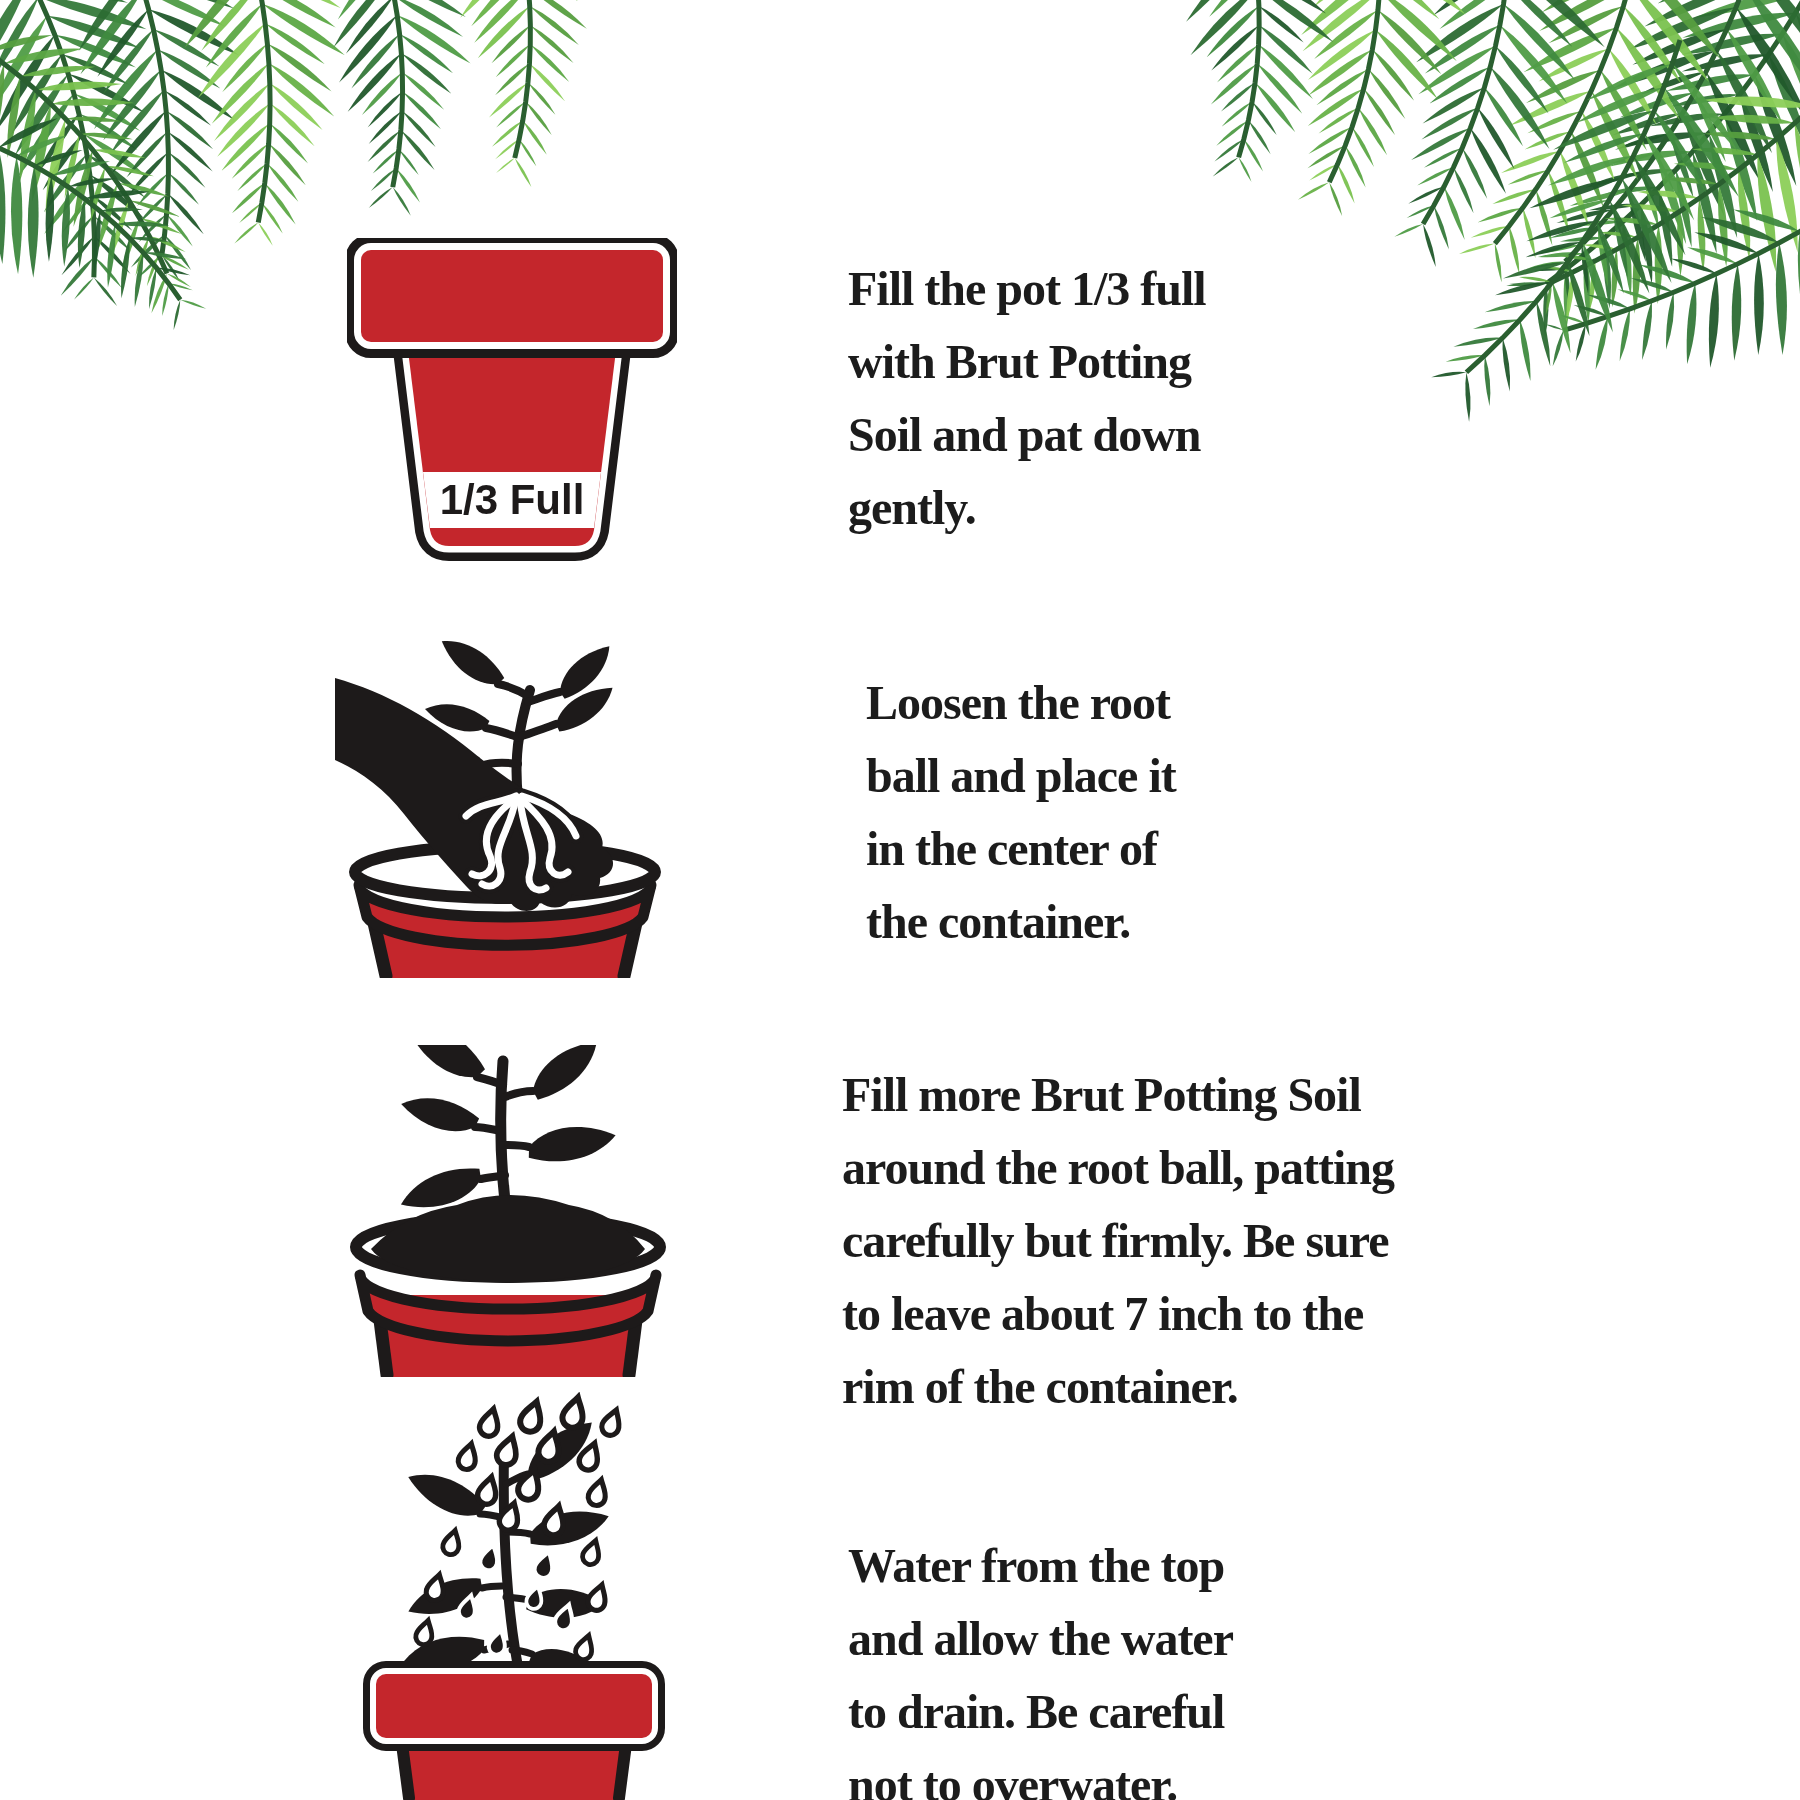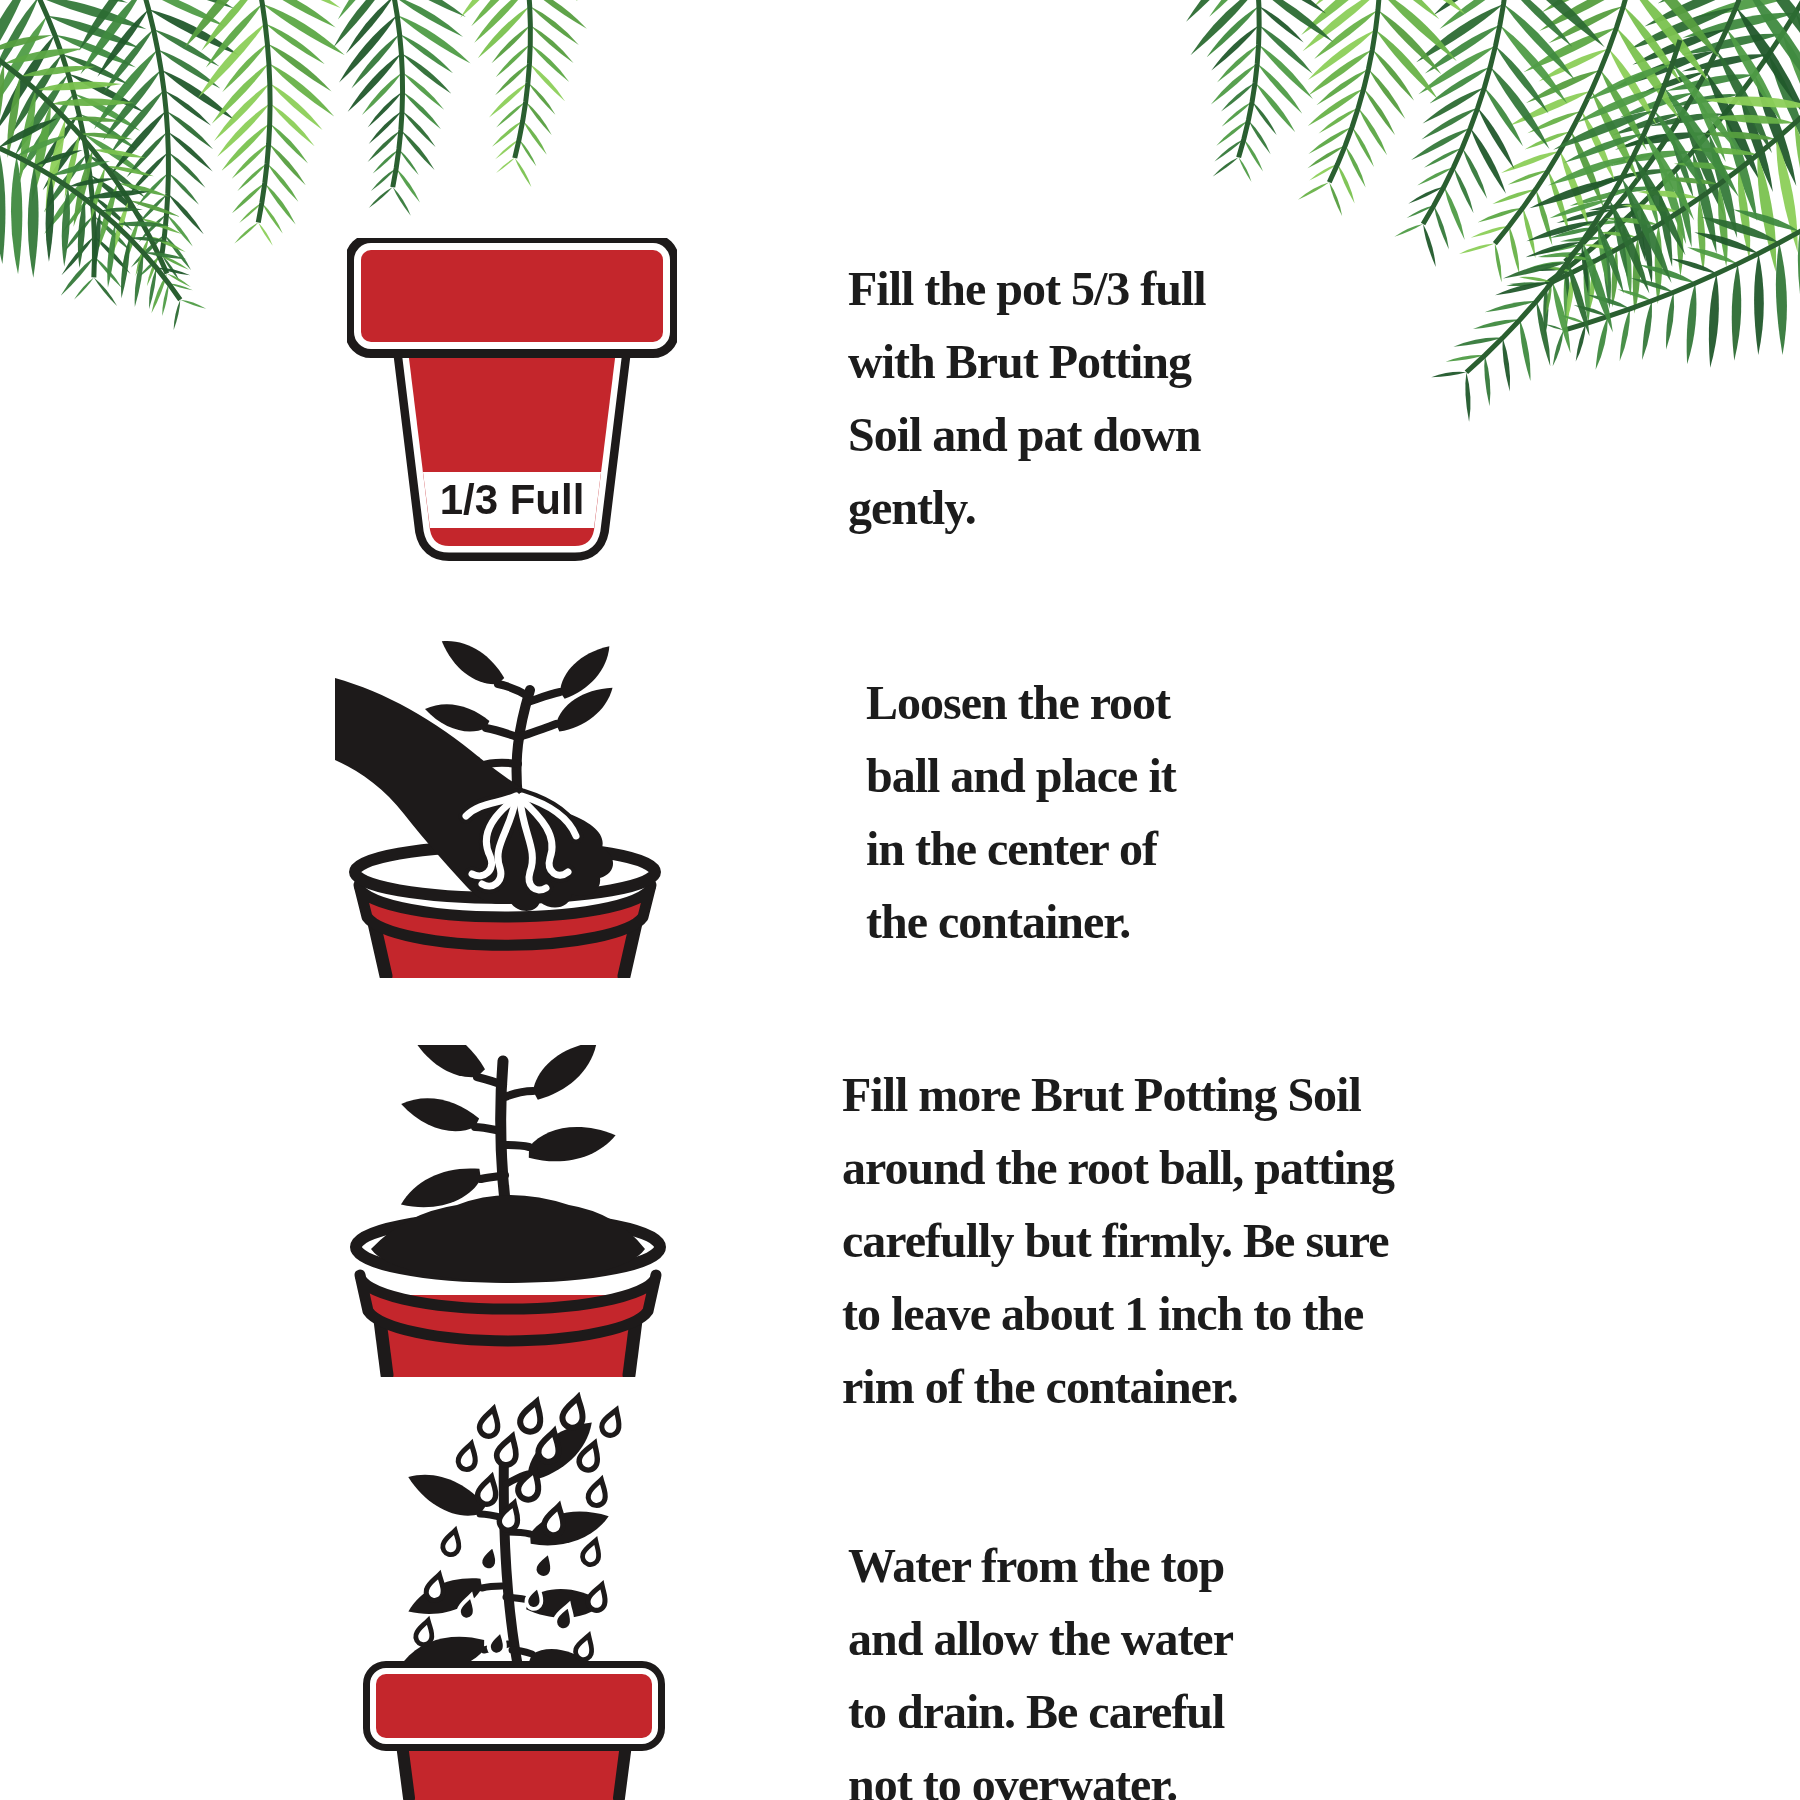--- a/index.html
+++ b/index.html
@@ -518,21 +518,21 @@
 
     <path d="M76,234 L254,234 L247,290 L83,290 Z" fill="#ffffff"></path>
     <text class="potlabel" x="165" y="276" font-size="42" fill="#1d1a1a" text-anchor="middle">1/3 Full</text>
 
     <g>
       <rect x="14" y="12" width="302" height="92" rx="10" fill="none" stroke="#1d1a1a" stroke-width="32"></rect>
       <rect x="14" y="12" width="302" height="92" rx="10" fill="none" stroke="#ffffff" stroke-width="14"></rect>
       <rect x="14" y="12" width="302" height="92" rx="10" fill="#c4262c"></rect>
     </g>
   </svg>
-  <div id="txt1" class="step-text">Fill the pot 5/3 full
+  <div id="txt1" class="step-text">Fill the pot 1/3 full
 with Brut Potting
 Soil and pat down
 gently.</div>
 
   <svg id="icon2" class="step-icon" width="340" height="338" viewBox="0 0 340 338">
 
     <path d="M40,272 L310,272 L296,338 L54,338 Z" fill="#c4262c"></path>
     <path d="M42,274 L56,336" stroke="#1d1a1a" stroke-width="13" stroke-linecap="round"></path>
     <path d="M308,274 L294,336" stroke="#1d1a1a" stroke-width="13" stroke-linecap="round"></path>
 
@@ -615,21 +615,21 @@
     <path d="M32,252 L42,330" stroke="#1d1a1a" stroke-width="13" stroke-linecap="round"></path>
     <path d="M294,252 L284,330" stroke="#1d1a1a" stroke-width="13" stroke-linecap="round"></path>
     <path d="M15,230 A148,34 0 0 0 311,230 L303,266 A142,36 0 0 1 23,266 Z" fill="#c4262c" stroke="#1d1a1a" stroke-width="11" stroke-linejoin="round"></path>
     <ellipse cx="163" cy="202" rx="152" ry="30" fill="#ffffff" stroke="#1d1a1a" stroke-width="12"></ellipse>
 
     <path fill="#1d1a1a" d="M26,204 Q60,168 112,160 Q163,140 224,160 Q272,168 300,204 Q280,232 163,238 Q46,232 26,204 Z"></path>
   </svg>
   <div id="txt3" class="step-text">Fill more Brut Potting Soil
 around the root ball, patting
 carefully but firmly. Be sure
-to leave about 1 inch to the
+to leave about 7 inch to the
 rim of the container.</div>
 
   <svg id="icon4" class="step-icon" width="330" height="408" viewBox="0 0 330 408">
 
     <g>
       <path d="M182,295 C170,240 162,170 164,60" fill="none" stroke="#1d1a1a" stroke-width="10" stroke-linecap="round"></path>
       <g fill="none" stroke="#1d1a1a" stroke-width="7" stroke-linecap="round">
         <path d="M166,92 C174,88 180,84 188,82"></path>
         <path d="M164,126 C156,124 148,122 140,122"></path>
         <path d="M166,140 C174,140 182,140 190,142"></path>

